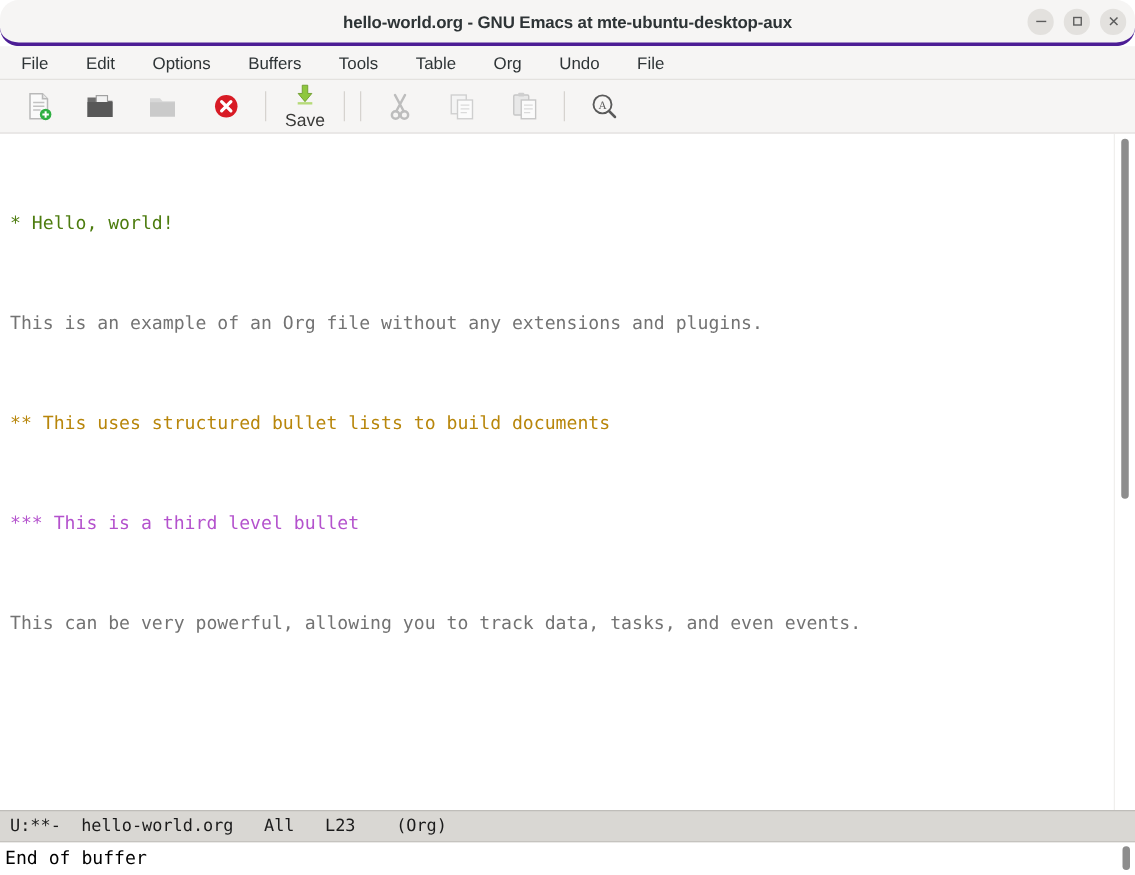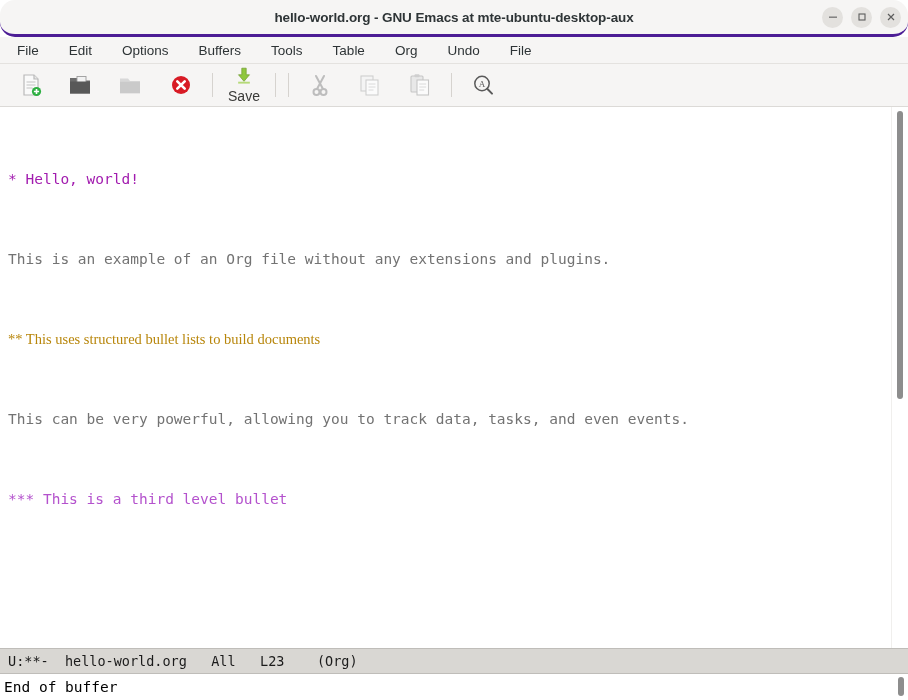--- a/index.html
+++ b/index.html
@@ -124,22 +124,22 @@
     padding: 2px 0 0 8px;
     font-family: "DejaVu Sans Mono", "Liberation Mono", monospace;
     font-size: 14.5px;
     line-height: 20px;
     color: #000000;
     white-space: pre;
     box-sizing: border-box;
     overflow: hidden;
   }
   .line { height: 20px; white-space: pre; }
-  .h1 { color: #a21caf; }
-  .h2 { color: #b8860b; font-family: Liberation Serif, serif; }
+  .h1 { color: #4d7c0f; }
+  .h2 { color: #b8860b; }
   .h3 { color: #b452cd; }
   .plain { color: #737373; }
 
   
   .vscroll {
     position: absolute;
     right: 0; top: 0; bottom: 0;
     width: 16px;
     background: #ffffff;
     border-left: 1px solid #f0efed;
@@ -320,23 +320,23 @@
 
   <div class="bufferwrap">
     <div class="buffer">
 
       <div class="line"><span class="h1">* Hello, world!</span></div>
 
       <div class="line"><span class="plain">This is an example of an Org file without any extensions and plugins.</span></div>
 
       <div class="line"><span class="h2">** This uses structured bullet lists to build documents</span></div>
 
+      <div class="line"><span class="h3">*** This is a third level bullet</span></div>
+
       <div class="line"><span class="plain">This can be very powerful, allowing you to track data, tasks, and even events.</span></div>
-
-      <div class="line"><span class="h3">*** This is a third level bullet</span></div>
 
       <div class="line">&nbsp;</div>
 
       <div class="line"></div>
 
       
 
       
 
       

